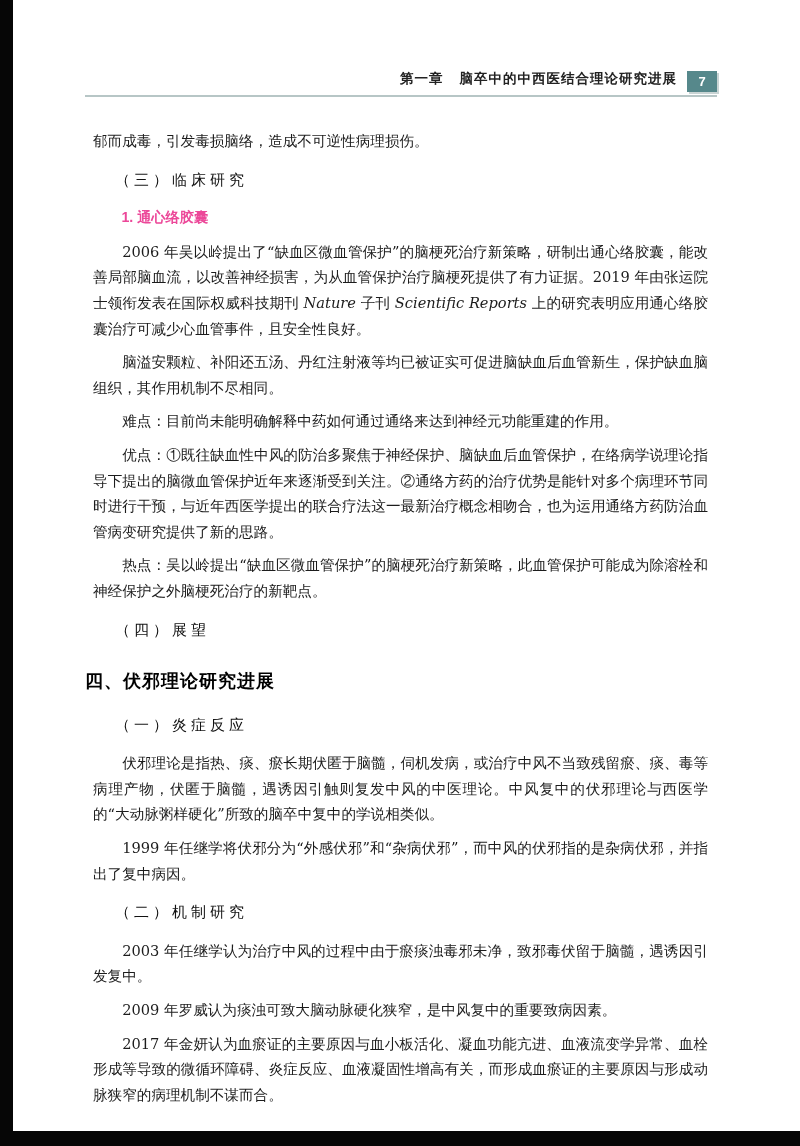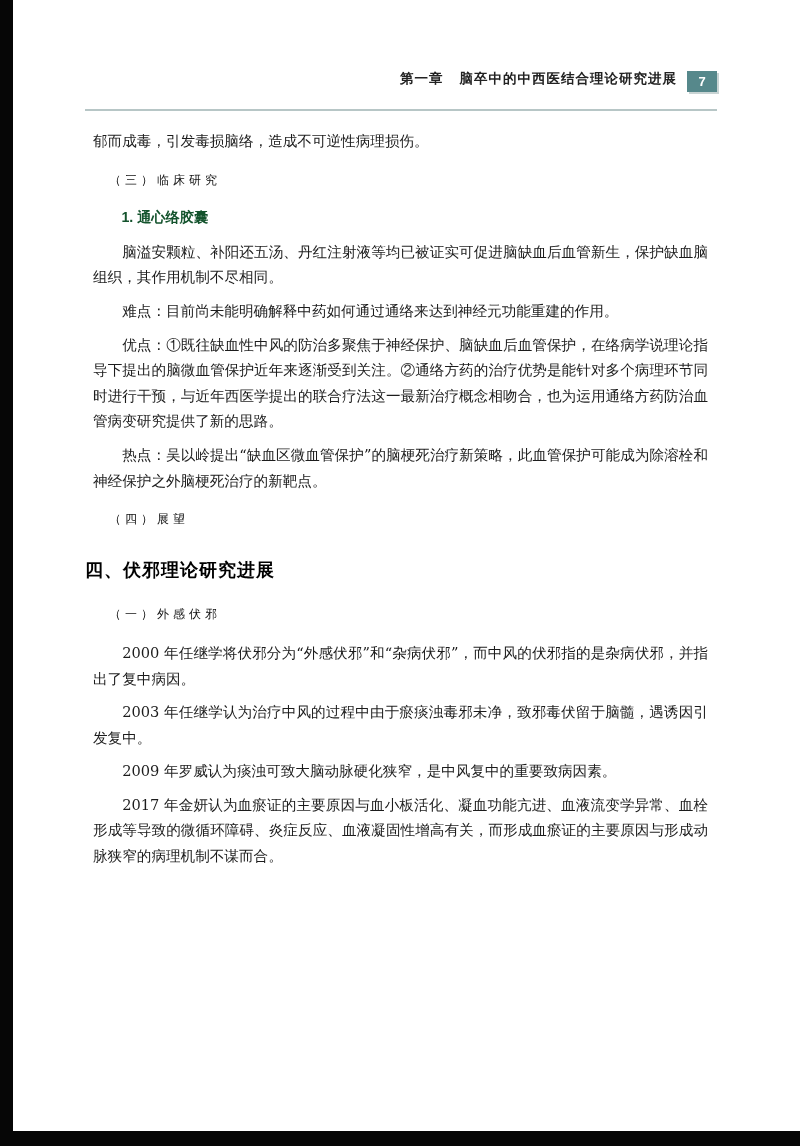--- a/index.html
+++ b/index.html
@@ -23,21 +23,21 @@
     width: 100%; height: 15px;
     background: #060606;
   }
   .header {
     position: absolute;
     top: 70px; left: 85px; width: 632px;
     display: flex;
     justify-content: flex-end;
     align-items: center;
     gap: 10px;
-    padding-bottom: 21px;
+    padding-bottom: 7px;
     border-bottom: 2px solid #b7c6c6;
     font-family: Liberation Sans, sans-serif;
     font-weight: bold;
     font-size: 13.5px;
     color: #222222;
   }
   .chapter-label { letter-spacing: 1px; margin-right: 6px; }
   .chapter-title { letter-spacing: 1px; }
   .page-badge {
     width: 30px; height: 21px;
@@ -57,33 +57,33 @@
     font-size: 14.6px;
     line-height: 25.6px;
     text-align: justify;
   }
   .body-text p { margin: 8px; }
   .indent { text-indent: 2em; }
   .subhead {
     margin: 14px 0 12px 0 !important;
     text-indent: 2em;
     letter-spacing: 4px;
-    font-size: 12px;
+    font-size: 15px;
     color: #111111;
   }
   .item-head {
     font-family: "Liberation Sans", sans-serif;
     font-weight: bold;
     font-size: 14.2px;
     text-indent: 2em;
-    color: #14532d;
+    color: #ec4899;
   }
   .main-heading {
     margin: 26px 0 18px 0 !important;
-    font-family: Liberation Mono, monospace;
+    font-family: Liberation Serif, serif;
     font-weight: bold;
     font-size: 18px;
     letter-spacing: 1px;
     color: #000000;
   }
   em.journal { font-style: italic; }
 </style>
 </head>
 <body>
 
@@ -99,40 +99,43 @@
   </div>
 
   <div class="body-text">
 
     <p>郁而成毒，引发毒损脑络，造成不可逆性病理损伤。</p>
 
     <p class="subhead">（三）临床研究</p>
 
     <p class="item-head">1. 通心络胶囊</p>
 
+    <p class="indent"><span>2006 年吴以岭提出了“缺血区微血管保护”的脑梗死治疗新策略，研制出通心络胶囊，能改善局部脑血流，以改善神经损害，为从血管保护治疗脑梗死提供了有力证据。2019 年由张运院士领衔发表在国际权威科技期刊 </span><em class="journal">Nature</em><span> 子刊 </span><em class="journal">Scientific Reports</em><span> 上的研究表明应用通心络胶囊治疗可减少心血管事件，且安全性良好。</span></p>
 
 
     <p class="indent">脑溢安颗粒、补阳还五汤、丹红注射液等均已被证实可促进脑缺血后血管新生，保护缺血脑组织，其作用机制不尽相同。</p>
 
     <p class="indent">难点：目前尚未能明确解释中药如何通过通络来达到神经元功能重建的作用。</p>
 
     <p class="indent">优点：①既往缺血性中风的防治多聚焦于神经保护、脑缺血后血管保护，在络病学说理论指导下提出的脑微血管保护近年来逐渐受到关注。②通络方药的治疗优势是能针对多个病理环节同时进行干预，与近年西医学提出的联合疗法这一最新治疗概念相吻合，也为运用通络方药防治血管病变研究提供了新的思路。</p>
 
     <p class="indent">热点：吴以岭提出“缺血区微血管保护”的脑梗死治疗新策略，此血管保护可能成为除溶栓和神经保护之外脑梗死治疗的新靶点。</p>
 
     <p class="subhead">（四）展望</p>
 
 
     <p class="main-heading">四、伏邪理论研究进展</p>
 
-    <p class="subhead">（一）外感伏邪</p>
+    <p class="subhead">（一）炎症反应</p>
 
+    <p class="indent">伏邪理论是指热、痰、瘀长期伏匿于脑髓，伺机发病，或治疗中风不当致残留瘀、痰、毒等病理产物，伏匿于脑髓，遇诱因引触则复发中风的中医理论。中风复中的伏邪理论与西医学的“大动脉粥样硬化”所致的脑卒中复中的学说相类似。</p>
 
-    <p class="indent">2000 年任继学将伏邪分为“外感伏邪”和“杂病伏邪”，而中风的伏邪指的是杂病伏邪，并指出了复中病因。</p>
+    <p class="indent">1999 年任继学将伏邪分为“外感伏邪”和“杂病伏邪”，而中风的伏邪指的是杂病伏邪，并指出了复中病因。</p>
 
+    <p class="subhead">（二）机制研究</p>
 
     <p class="indent">2003 年任继学认为治疗中风的过程中由于瘀痰浊毒邪未净，致邪毒伏留于脑髓，遇诱因引发复中。</p>
 
     <p class="indent">2009 年罗威认为痰浊可致大脑动脉硬化狭窄，是中风复中的重要致病因素。</p>
 
     <p class="indent">2017 年金妍认为血瘀证的主要原因与血小板活化、凝血功能亢进、血液流变学异常、血栓形成等导致的微循环障碍、炎症反应、血液凝固性增高有关，而形成血瘀证的主要原因与形成动脉狭窄的病理机制不谋而合。</p>
 
   </div>
 
 </div>

